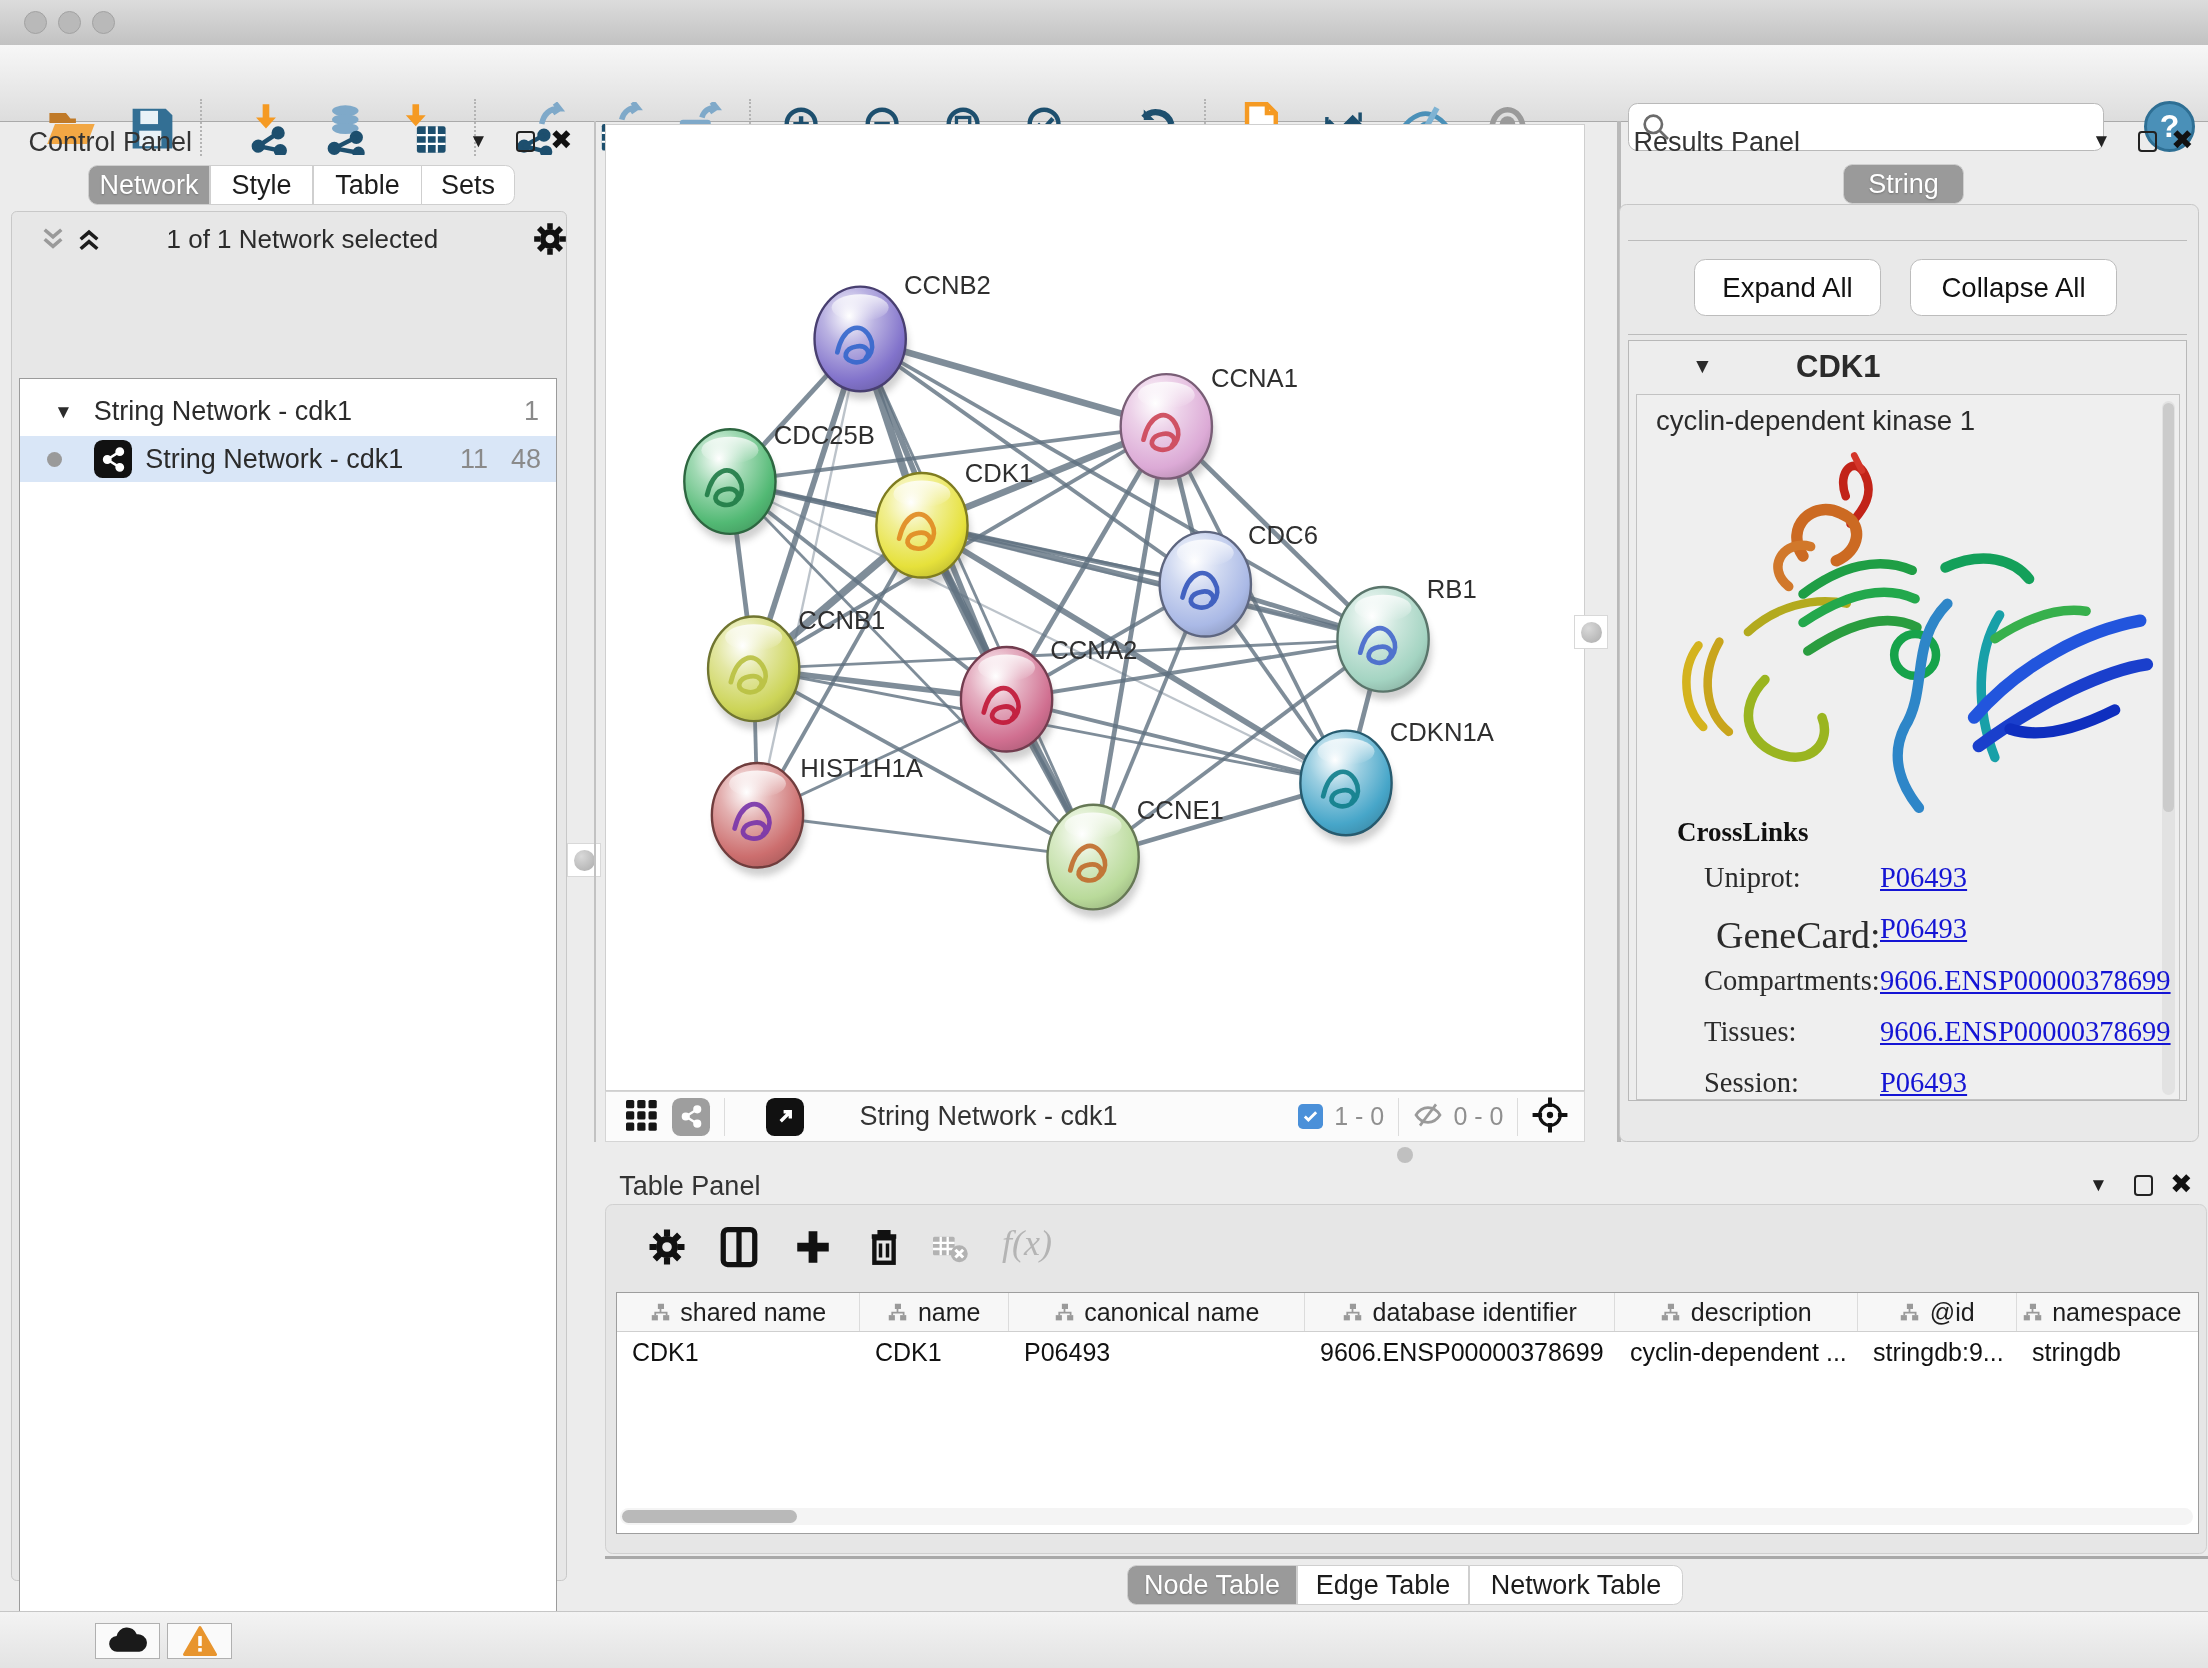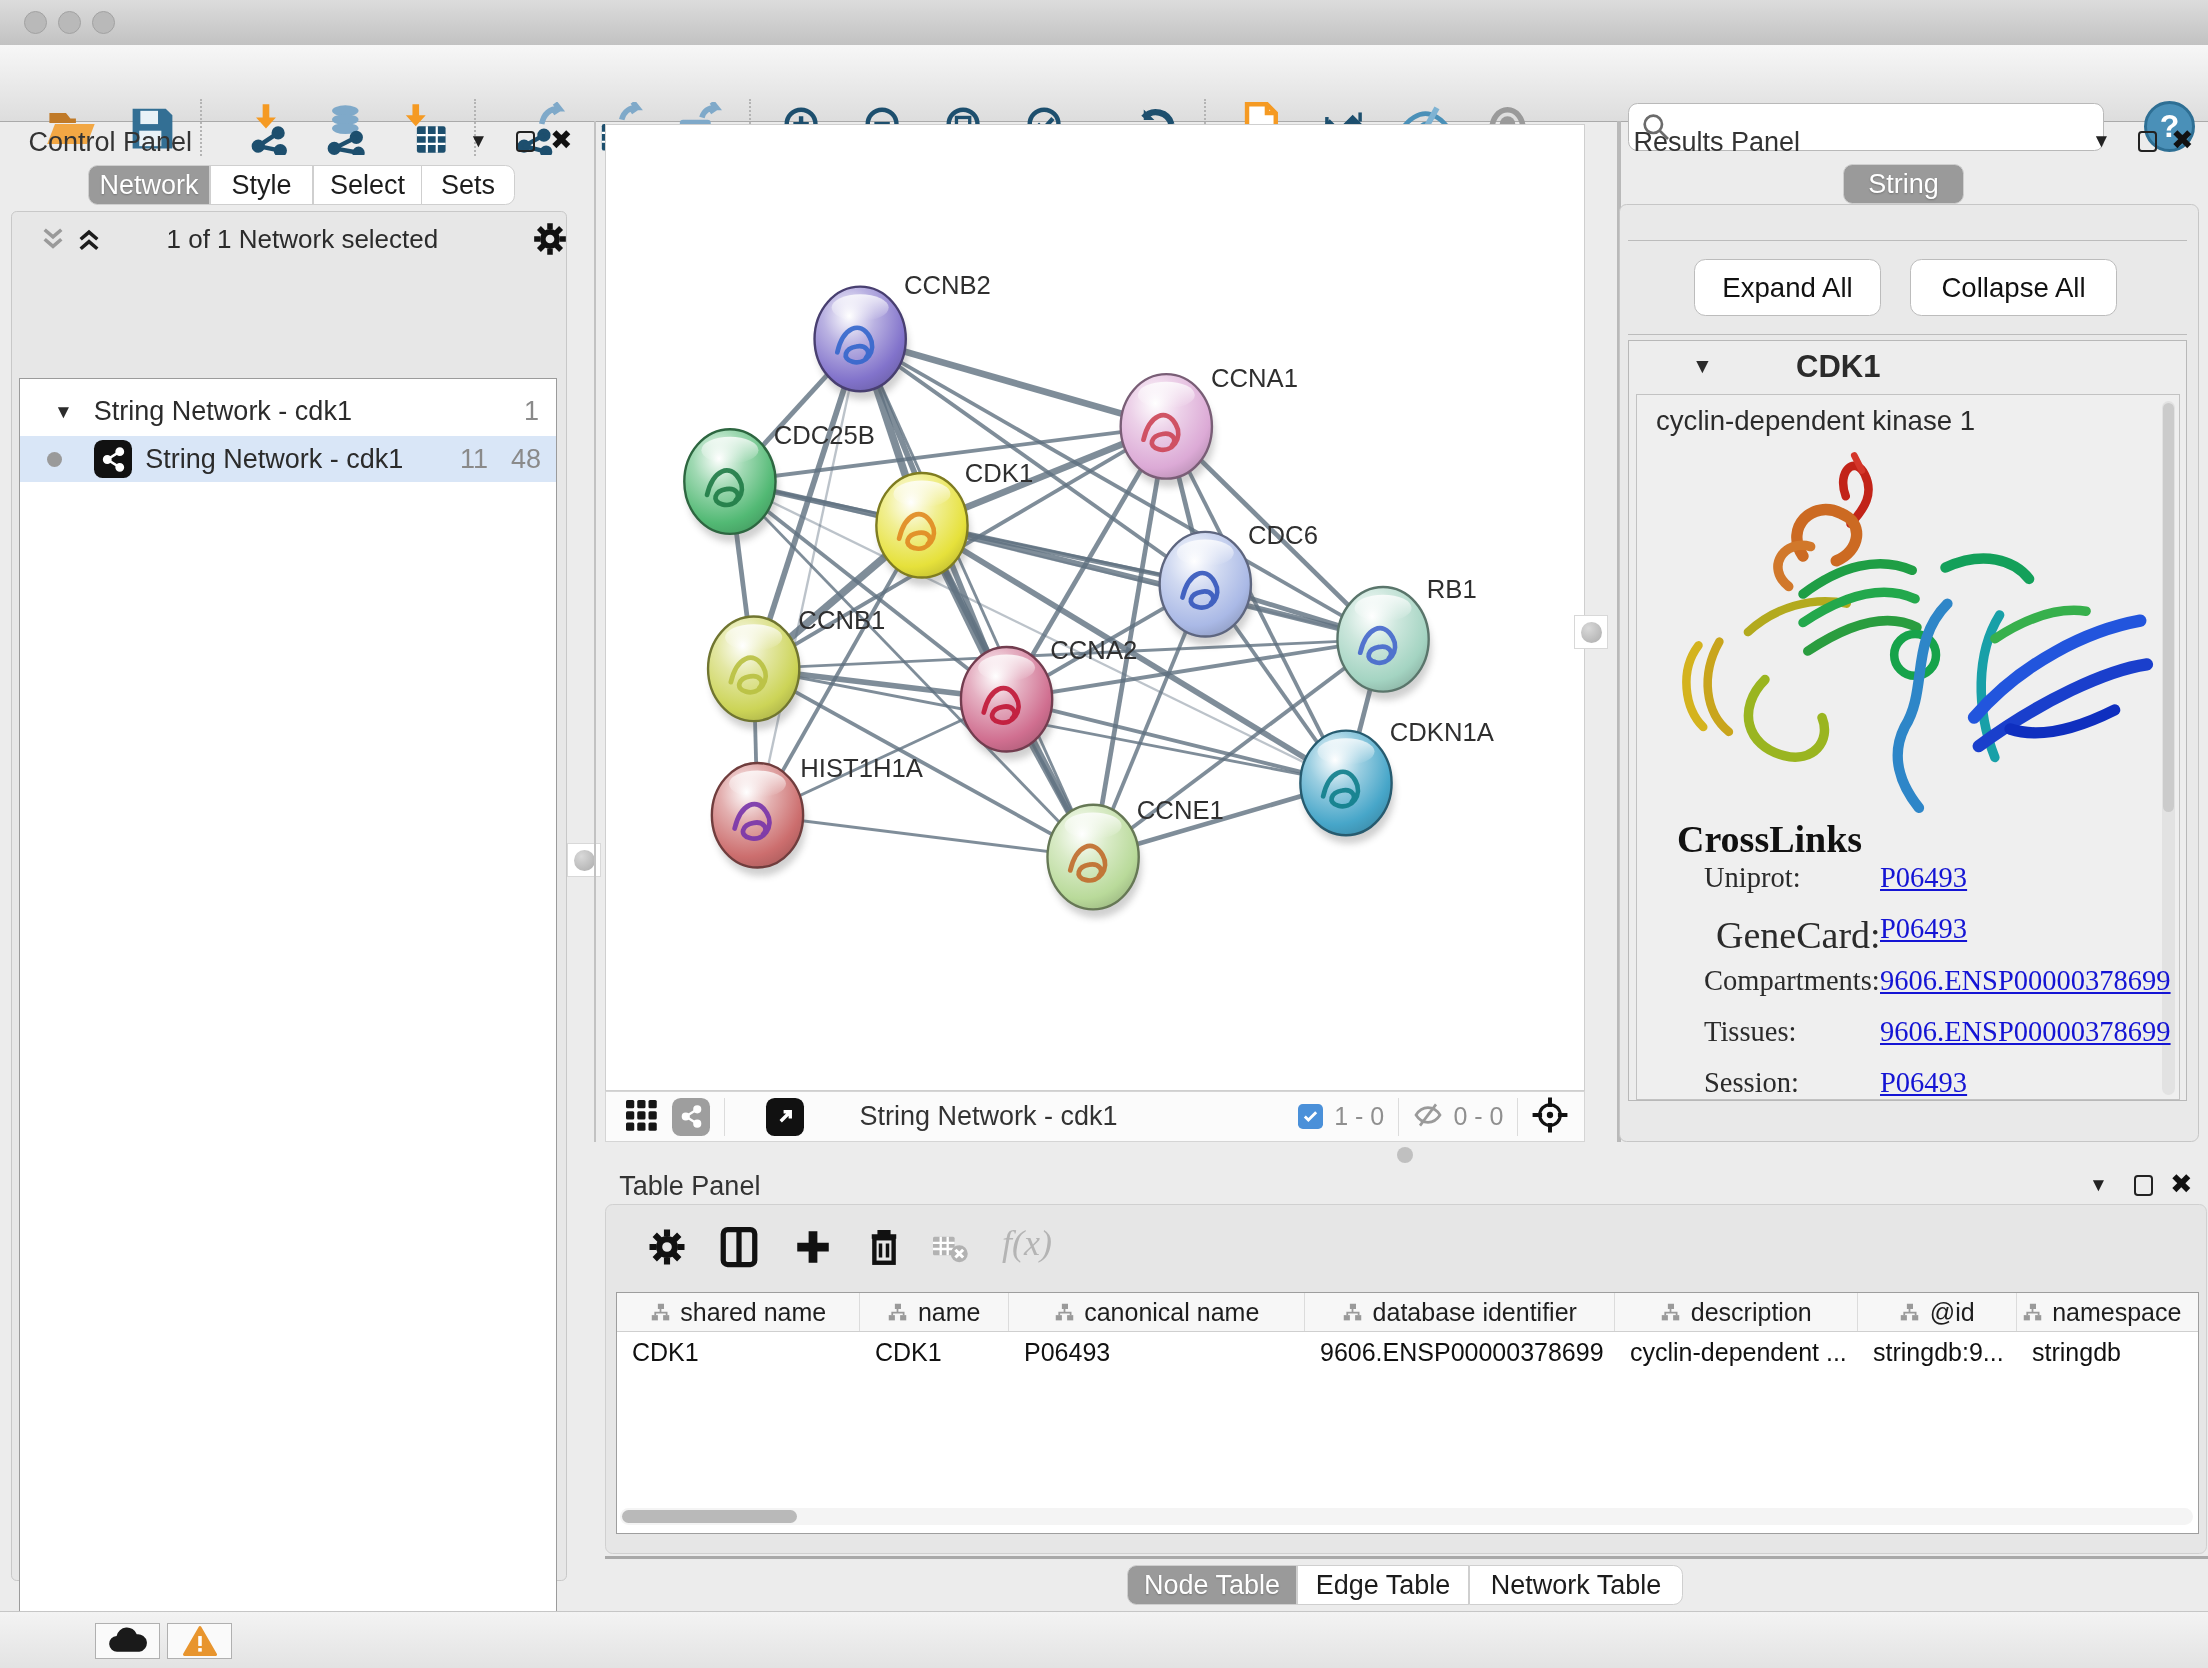--- a/index.html
+++ b/index.html
@@ -253,21 +253,21 @@
 </div>
 
 <div class="abs" style="left:0;top:121px;width:594px;height:1490px;">
   <span class="abs ptitle" style="left:28.5px;top:5.7px">Control Panel</span>
   <span class="abs pbtn-caret" style="left:469px;top:8.6px">▼</span>
   <span class="abs pbtn-float" style="left:516px;top:9.5px"></span>
   <span class="abs pbtn-close" style="left:550px;top:5.7px">✖</span>
 
   <div class="abs tab sel first" style="left:88px;top:44px;width:120px">Network</div>
   <div class="abs tab" style="left:210px;top:44px;width:101px">Style</div>
-  <div class="abs tab" style="left:313px;top:44px;width:107px">Select</div>
+  <div class="abs tab" style="left:313px;top:44px;width:107px">Table</div>
   <div class="abs tab last" style="left:421px;top:44px;width:92px">Sets</div>
 
   <div class="abs cp-box" style="top:90px">
     <span class="abs" style="left:25px;top:13.3px">
       <svg width="32" height="28.5" viewBox="0 0 24 24">
           <path d="M5 4l7 6 7-6M5 12l7 6 7-6" stroke="#9a9a9a" stroke-width="3" fill="none"></path>
         </svg>
     </span>
     <span class="abs" style="left:61px;top:13.3px">
       <svg width="32" height="28.5" viewBox="0 0 24 24">
@@ -624,21 +624,21 @@
       <path d="M335 318 C400 270 470 238 512 232" stroke="#1a3fcc" stroke-width="13"></path>
       <path d="M478 280 C438 300 398 310 368 300" stroke="#0f2fbf" stroke-width="12"></path>
       <path d="M352 205 C390 180 420 172 448 176" stroke="#37b04c" stroke-width="10"></path>
     </g>
   </svg>
 
   <div class="abs vscroll" style="left:525px;top:5.7px;height:694px">
     <div class="abs vthumb"></div>
   </div>
 
-  <span class="abs serif" style="left:40px;top:422px;font-size:38px;font-weight:bold;color:#111">CrossLinks</span>
+  <span class="abs serif" style="left:40px;top:422px;font-size:27px;font-weight:bold;color:#111">CrossLinks</span>
   <span class="abs serif" style="left:67px;top:467px;font-size:28.5px">Uniprot:</span>
   <span class="abs serif xlink" style="left:243px;top:467px;font-size:28.5px">P06493</span>
   <span class="abs serif" style="left:79px;top:518px;font-size:38px">GeneCard:</span>
   <span class="abs serif xlink" style="left:243px;top:518px;font-size:28.5px">P06493</span>
   <span class="abs serif" style="left:67px;top:570px;font-size:28.5px">Compartments:</span>
   <span class="abs serif xlink" style="left:243px;top:570px;font-size:28.5px">9606.ENSP00000378699</span>
   <span class="abs serif" style="left:67px;top:621px;font-size:28.5px">Tissues:</span>
   <span class="abs serif xlink" style="left:243px;top:621px;font-size:28.5px">9606.ENSP00000378699</span>
   <span class="abs serif" style="left:67px;top:672px;font-size:28.5px">Session:</span>
   <span class="abs serif xlink" style="left:243px;top:672px;font-size:28.5px">P06493</span>

